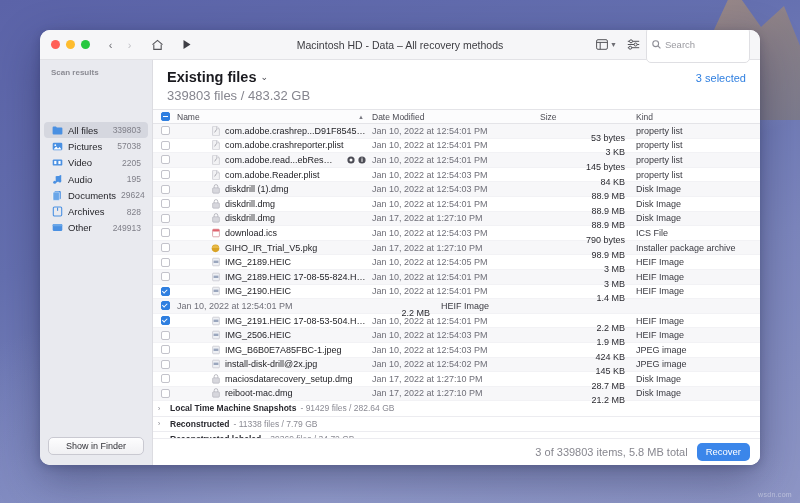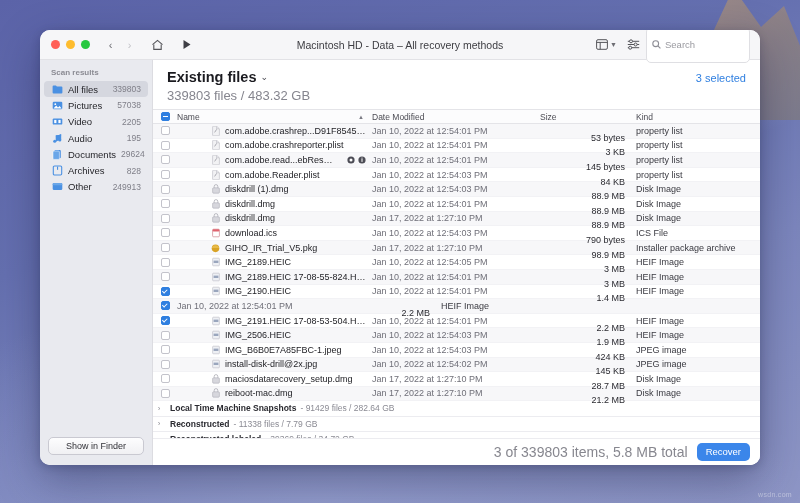--- a/index.html
+++ b/index.html
@@ -84,21 +84,21 @@
     display: flex; flex-direction: column; padding-top: 6px;
   }
   .side-title {
     font-size: 8px; color: #8b8b93; padding: 2px 0 4px 11px; font-weight: 600;
   }
   .side-item {
     height: 16.3px; display: flex; align-items: center; gap: 5px;
     padding: 0 7px 0 8px; margin: 0 4px; border-radius: 4px;
     font-size: 9.5px; color: #26262b;
   }
-  .side-item.active { background: #d5d7df; }
+  .side-item.active { background: #d5d7df; margin-top: 41px; }
   .side-item .lbl { flex: 1; }
   .side-item .cnt { font-size: 8.5px; color: #7f7f88; }
   .si-icon { width: 11px; height: 11px; flex: 0 0 11px; display: flex; align-items: center; justify-content: center; }
   .si-icon svg { display: block; }
   .sidebar-spacer { flex: 1; }
   .sidebar-foot { padding: 8px 8px 10px 8px; }
   .finder-btn {
     width: 100%; height: 18px; border: 1px solid #c9c9d1; border-radius: 5px;
     background: linear-gradient(#fdfdfe, #f0f0f3);
     font-size: 9px; color: #303036; display: flex; align-items: center; justify-content: center;
@@ -163,21 +163,21 @@
   }
   .grouprow .tri { font-size: 6.5px; color: #76767f; width: 8px; }
   .grouprow .gname { font-weight: 600; }
   .grouprow .gmeta { color: #8a8a93; }
 
   
   .footer {
     height: 27px; flex: 0 0 27px; background: #fff; border-top: 1px solid #ececf0;
     display: flex; align-items: center; justify-content: flex-end; padding: 0 10px; gap: 9px;
   }
-  .foot-status { font-size: 14px; color: #87878f; }
+  .foot-status { font-size: 11px; color: #87878f; }
   .recover-btn {
     background: #3b86ea; color: #fff; font-size: 9.5px; border-radius: 5px;
     padding: 3px 9px; line-height: 1.2;
   }
 </style>
 </head>
 <body>
 
 <div class="wallpaper">
   <div class="mist"></div>

